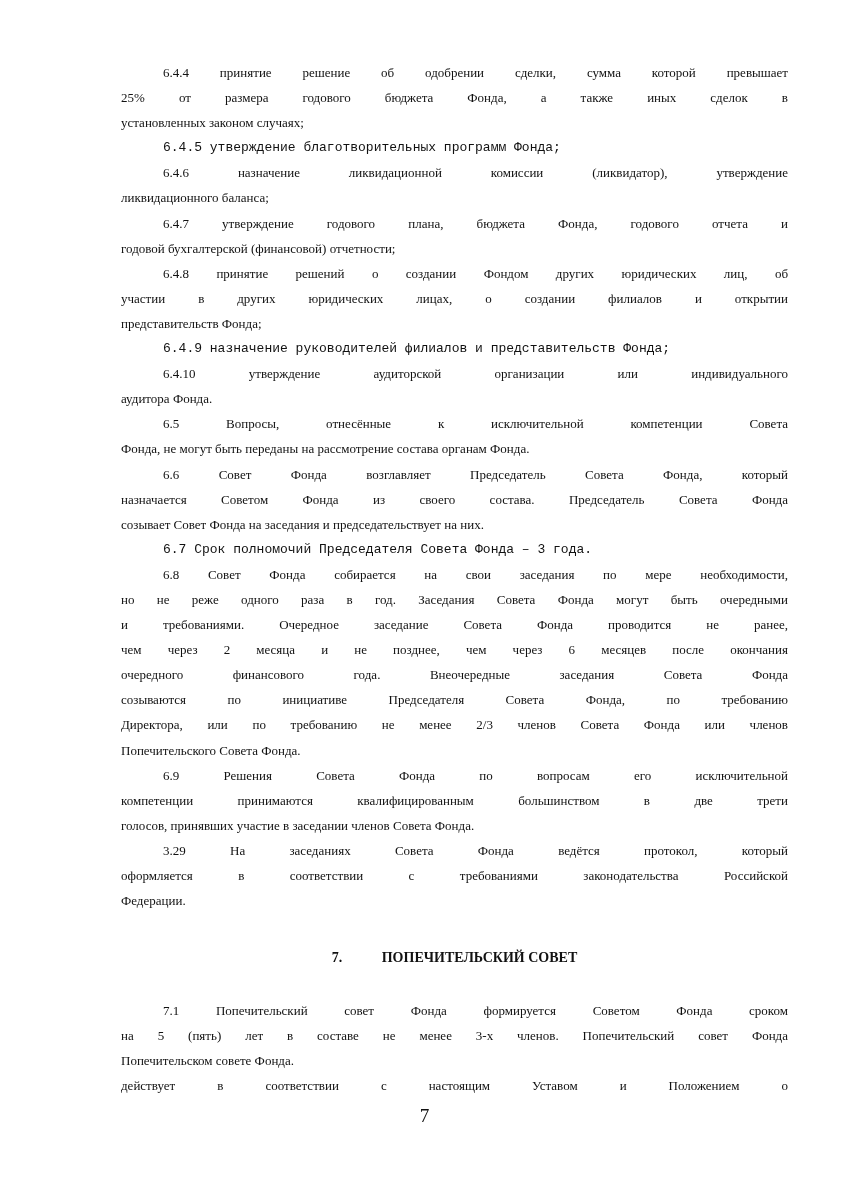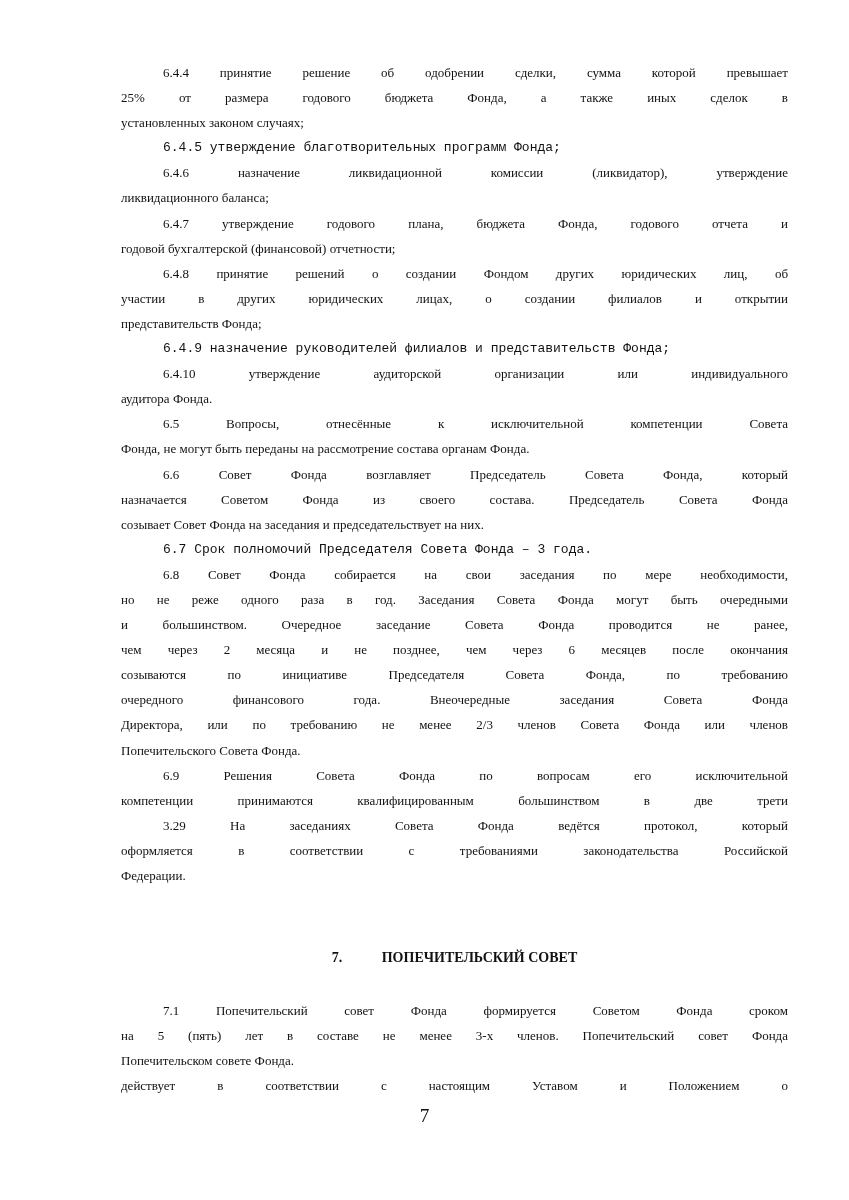--- a/index.html
+++ b/index.html
@@ -117,30 +117,31 @@
         <span class="line first" style="white-space: normal;">6.6 Совет Фонда возглавляет Председатель Совета Фонда, который</span>
         <span class="line" style="white-space: normal;">назначается Советом Фонда из своего состава. Председатель Совета Фонда</span>
         <span class="line last">созывает Совет Фонда на заседания и председательствует на них.</span>
       </div>
       <div class="para">
         <span class="line first single">6.7  Срок полномочий Председателя Совета Фонда – 3 года.</span>
       </div>
       <div class="para">
         <span class="line first" style="white-space: normal;">6.8  Совет Фонда собирается на свои заседания по мере необходимости,</span>
         <span class="line" style="white-space: normal;">но не реже одного раза в год. Заседания Совета Фонда могут быть очередными</span>
-        <span class="line" style="white-space: normal;">и большинством. Очередное заседание Совета Фонда проводится не ранее,</span>
+        <span class="line" style="white-space: normal;">и требованиями. Очередное заседание Совета Фонда проводится не ранее,</span>
         <span class="line" style="white-space: normal;">чем через 2 месяца и не позднее, чем через 6 месяцев после окончания</span>
+        <span class="line" style="white-space: normal;">очередного финансового года. Внеочередные заседания Совета Фонда</span>
         <span class="line" style="white-space: normal;">созываются по инициативе Председателя Совета Фонда, по требованию</span>
-        <span class="line" style="white-space: normal;">очередного финансового года. Внеочередные заседания Совета Фонда</span>
         <span class="line" style="white-space: normal;">Директора, или по требованию не менее 2/3 членов Совета Фонда или членов</span>
         <span class="line last">Попечительского Совета Фонда.</span>
       </div>
       <div class="para">
         <span class="line first" style="white-space: normal;">6.9 Решения Совета Фонда по вопросам его исключительной</span>
         <span class="line" style="white-space: normal;">компетенции принимаются квалифицированным большинством в две трети</span>
+        <span class="line last">голосов, принявших участие в заседании членов Совета Фонда.</span>
       </div>
       <div class="para">
         <span class="line first" style="white-space: normal;">3.29 На заседаниях Совета Фонда ведётся протокол, который</span>
         <span class="line" style="white-space: normal;">оформляется в соответствии с требованиями законодательства Российской</span>
         <span class="line last">Федерации.</span>
       </div>
     </div>
 
   <div class="heading"><span class="num">7.</span><span>ПОПЕЧИТЕЛЬСКИЙ СОВЕТ</span></div>
 

